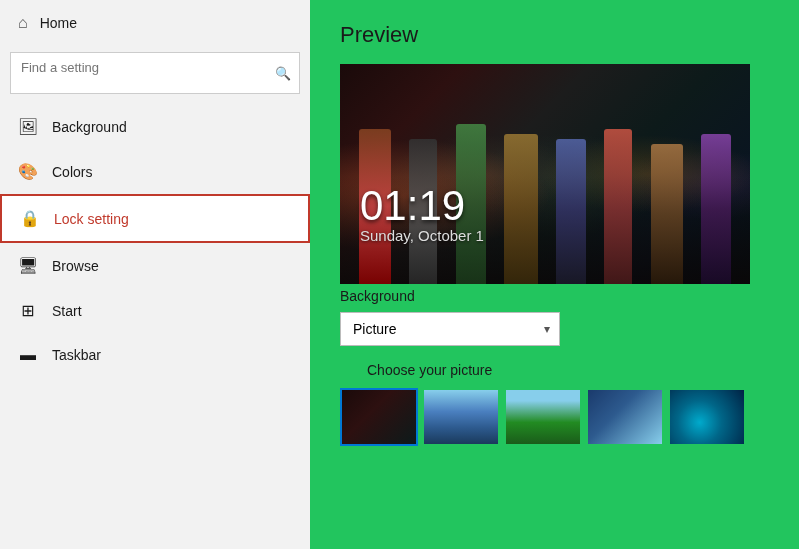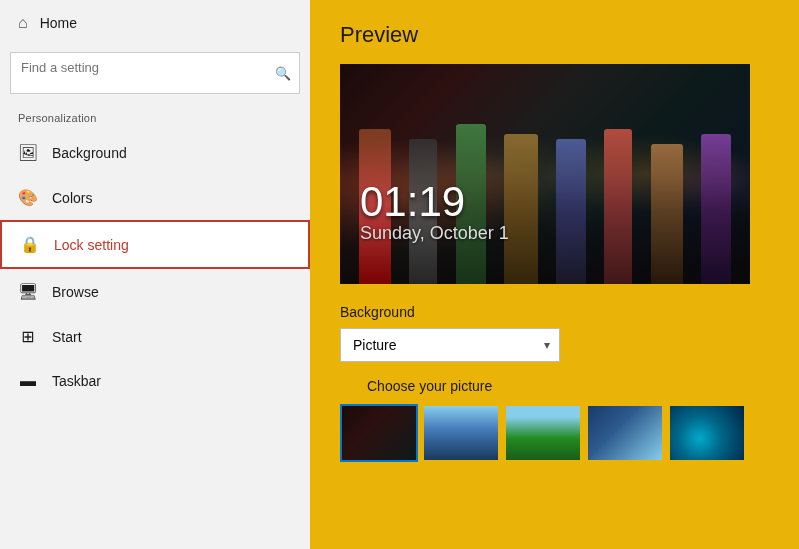--- a/index.html
+++ b/index.html
@@ -76,37 +76,37 @@
     .nav-item.active {
       color: #c0392b;
       border: 2px solid #c0392b;
       background: #fff;
     }
     .nav-icon { font-size: 16px; color: inherit; width: 20px; text-align: center; }
 
     
     .main-content {
       flex: 1;
-      background: #eab308;
+      background: #22c55e;
       padding: 22px 30px;
       overflow-y: auto;
     }
 
     .page-title {
       font-size: 22px;
       font-weight: 300;
       margin-bottom: 16px;
     }
 
     
     .preview-container {
       width: 410px;
       height: 220px;
       position: relative;
-      margin-bottom: 20px;
+      margin-bottom: 4px;
       overflow: hidden;
     }
 
     .preview-bg {
       width: 100%;
       height: 100%;
       background: linear-gradient(135deg, #1a0a0a 0%, #2d1010 20%, #1c1c1c 40%, #0d1a1a 60%, #0a1520 80%, #051015 100%);
       position: relative;
       display: flex;
       align-items: flex-end;
@@ -151,21 +151,21 @@
       left: 20px;
       color: #fff;
     }
     .preview-time .time-big {
       font-size: 42px;
       font-weight: 300;
       line-height: 1;
       text-shadow: 0 2px 4px rgba(0,0,0,0.7);
     }
     .preview-time .time-date {
-      font-size: 18px;
+      font-size: 15px;
       color: #ddd;
       text-shadow: 0 1px 3px rgba(0,0,0,0.7);
     }
 
     
     .section-title {
       font-size: 14px;
       margin-bottom: 8px;
       color: #1a1a1a;
     }
@@ -257,21 +257,20 @@
   <div class="home-item">
     <span class="home-icon">⌂</span>
     <span>Home</span>
   </div>
 
   <div class="search-bar">
     <input type="text" placeholder="Find a setting" style="">
     <button class="search-icon-btn">🔍</button>
   </div>
 
-  <div class="section-label">Personalization</div>
 
   <div class="nav-item">
     <span class="nav-icon">🖼</span>
     <span>Background</span>
   </div>
 
   <div class="nav-item">
     <span class="nav-icon">🎨</span>
     <span>Colors</span>
   </div>

